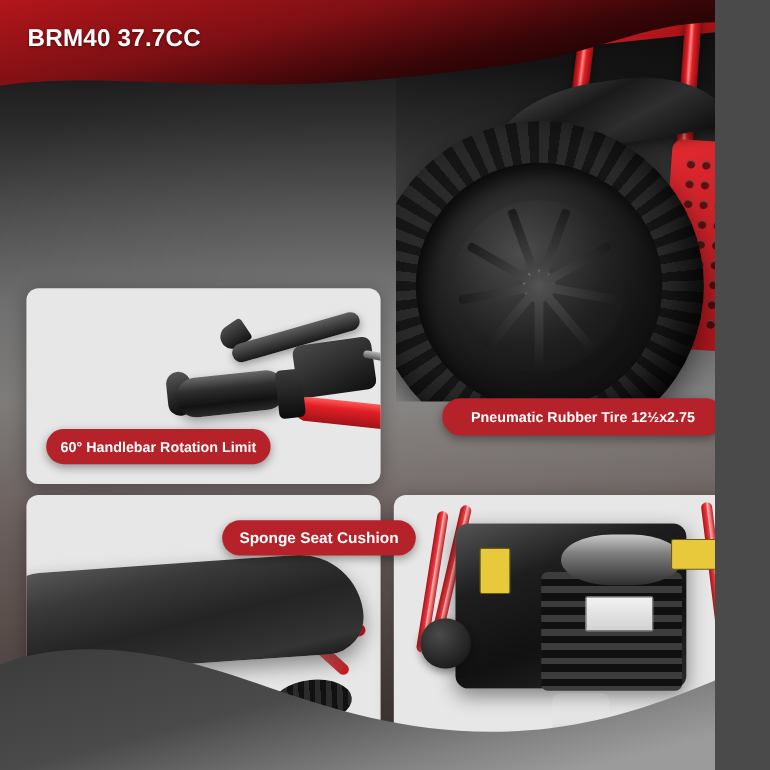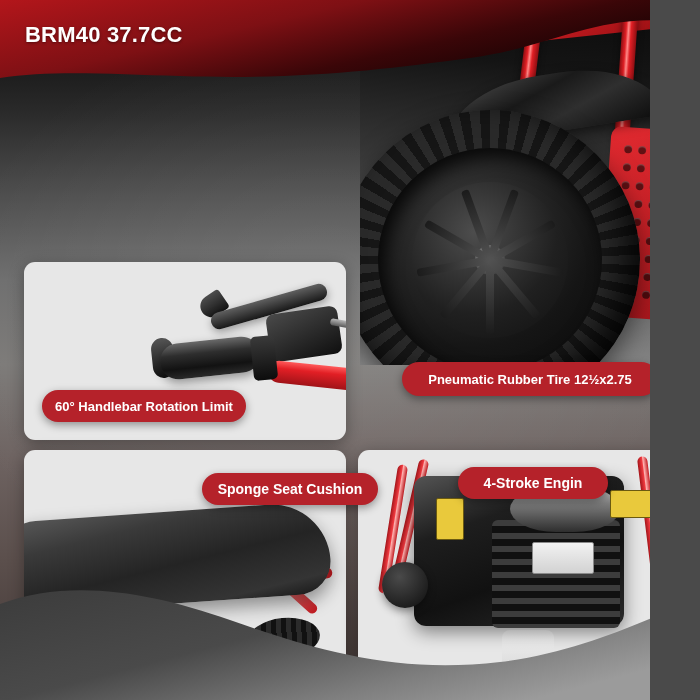--- a/index.html
+++ b/index.html
@@ -309,15 +309,14 @@
           <stop offset="1" stop-color="#9b9b9b"></stop>
         </linearGradient>
       </defs>
       <path d="M0,34 C70,8 150,22 230,50 C320,82 400,104 500,92 C580,82 640,52 700,28 L700,130 L0,130 Z" fill="url(#wgrad)"></path>
     </svg>
   </div>
 
   <div class="pill pill-handlebar">60° Handlebar Rotation Limit</div>
   <div class="pill pill-tire">Pneumatic Rubber Tire 12½x2.75</div>
   <div class="pill pill-seat">Sponge Seat Cushion</div>
-  <div class="pill pill-engine">4-Stroke Engin</div>
 
 </div>
 
 </body></html>

